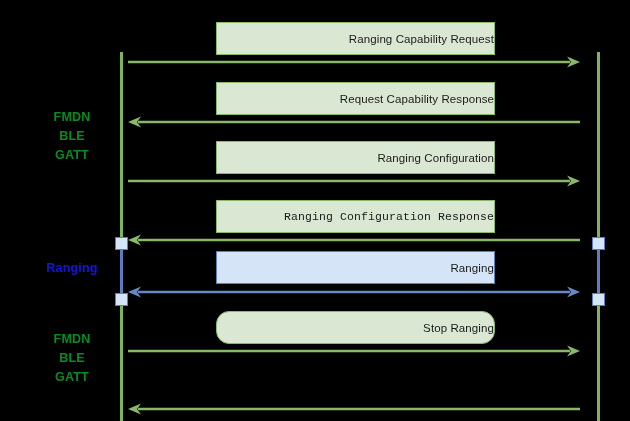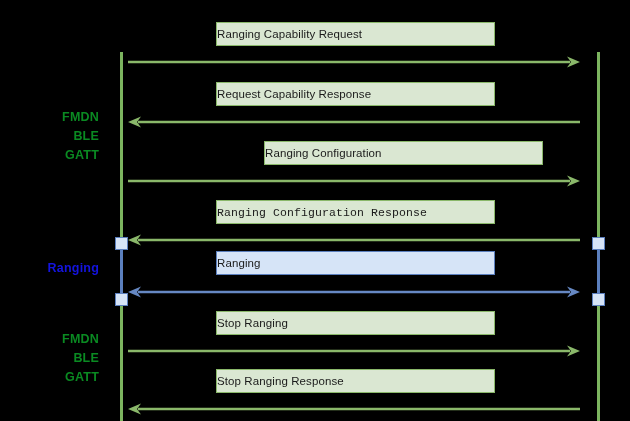--- a/index.html
+++ b/index.html
@@ -43,25 +43,25 @@
     box-sizing: border-box;
   }
   .act-box.left  { left: 115px; }
   .act-box.right { left: 592px; }
 
   
   .msg-box {
     position: absolute;
     left: 216px;
     width: 279px;
-    height: 24px;
+    height: 33px;
     box-sizing: border-box;
     display: flex;
     align-items: center;
-    justify-content: flex-start;
+    justify-content: flex-end;
     font-size: 11.5px;
     color: #1a1a1a;
     letter-spacing: 0.1px;
     white-space: nowrap;
   }
   .msg-box.green {
     background: #dae7d2;
     border: 1px solid #8ab86a;
   }
   .msg-box.blue {
@@ -74,23 +74,23 @@
     position: absolute;
     left: 128px;
     width: 452px;
     height: 14px;
   }
   .arrow svg { display: block; }
 
   
   .side-label {
     position: absolute;
-    left: 21px;
+    left: 33px;
     width: 78px;
-    text-align: right;
+    text-align: center;
     font-size: 12.5px;
     font-weight: bold;
     line-height: 19px;
     letter-spacing: 0.2px;
   }
   .side-label.green { color: #0a8a22; }
   .side-label.blue  { color: #1414e0; }
   .side-label span { display: block; }
 </style>
 </head>
@@ -118,21 +118,21 @@
     </div>
     <div class="msg-box green" style="top: 82px;">
       <span>Request Capability Response</span>
     </div>
     <div class="arrow" style="top: 174px;">
       <svg width="452" height="14" viewBox="0 0 452 14">
         <line x1="0" y1="7" x2="442" y2="7" stroke="#8ab86a" stroke-width="2.6"></line>
         <path d="M 452 7 L 439 1.5 L 443 7 L 439 12.5 Z" fill="#8ab86a"></path>
       </svg>
     </div>
-    <div class="msg-box green" style="top: 141px; margin-left: 48px;">
+    <div class="msg-box green" style="top: 141px;">
       <span>Ranging Configuration</span>
     </div>
     <div class="arrow" style="top: 233px;">
       <svg width="452" height="14" viewBox="0 0 452 14">
         <line x1="10" y1="7" x2="452" y2="7" stroke="#8ab86a" stroke-width="2.6"></line>
         <path d="M 0 7 L 13 1.5 L 9 7 L 13 12.5 Z" fill="#8ab86a"></path>
       </svg>
     </div>
     <div class="msg-box green" style="top: 200px; font-family: Liberation Mono, monospace;">
       <span>Ranging Configuration Response</span>
@@ -146,31 +146,28 @@
     </div>
     <div class="msg-box blue" style="top: 251px;">
       <span>Ranging</span>
     </div>
     <div class="arrow" style="top: 344px;">
       <svg width="452" height="14" viewBox="0 0 452 14">
         <line x1="0" y1="7" x2="442" y2="7" stroke="#8ab86a" stroke-width="2.6"></line>
         <path d="M 452 7 L 439 1.5 L 443 7 L 439 12.5 Z" fill="#8ab86a"></path>
       </svg>
     </div>
-    <div class="msg-box green" style="top: 311px;">
+    <div class="msg-box green" style="top: 311px; border-radius: 13px;">
       <span>Stop Ranging</span>
     </div>
     <div class="arrow" style="top: 402px;">
       <svg width="452" height="14" viewBox="0 0 452 14">
         <line x1="10" y1="7" x2="452" y2="7" stroke="#8ab86a" stroke-width="2.6"></line>
         <path d="M 0 7 L 13 1.5 L 9 7 L 13 12.5 Z" fill="#8ab86a"></path>
       </svg>
-    </div>
-    <div class="msg-box green" style="top: 369px;">
-      <span>Stop Ranging Response</span>
     </div>
     <div class="act-box left" style="top: 237px;"></div>
     <div class="act-box left" style="top: 293px;"></div>
     <div class="act-box right" style="top: 237px;"></div>
     <div class="act-box right" style="top: 293px;"></div>
     <div class="side-label green" style="top: 108px;">
       <span>FMDN</span>
       <span>BLE</span>
       <span>GATT</span>
     </div>

